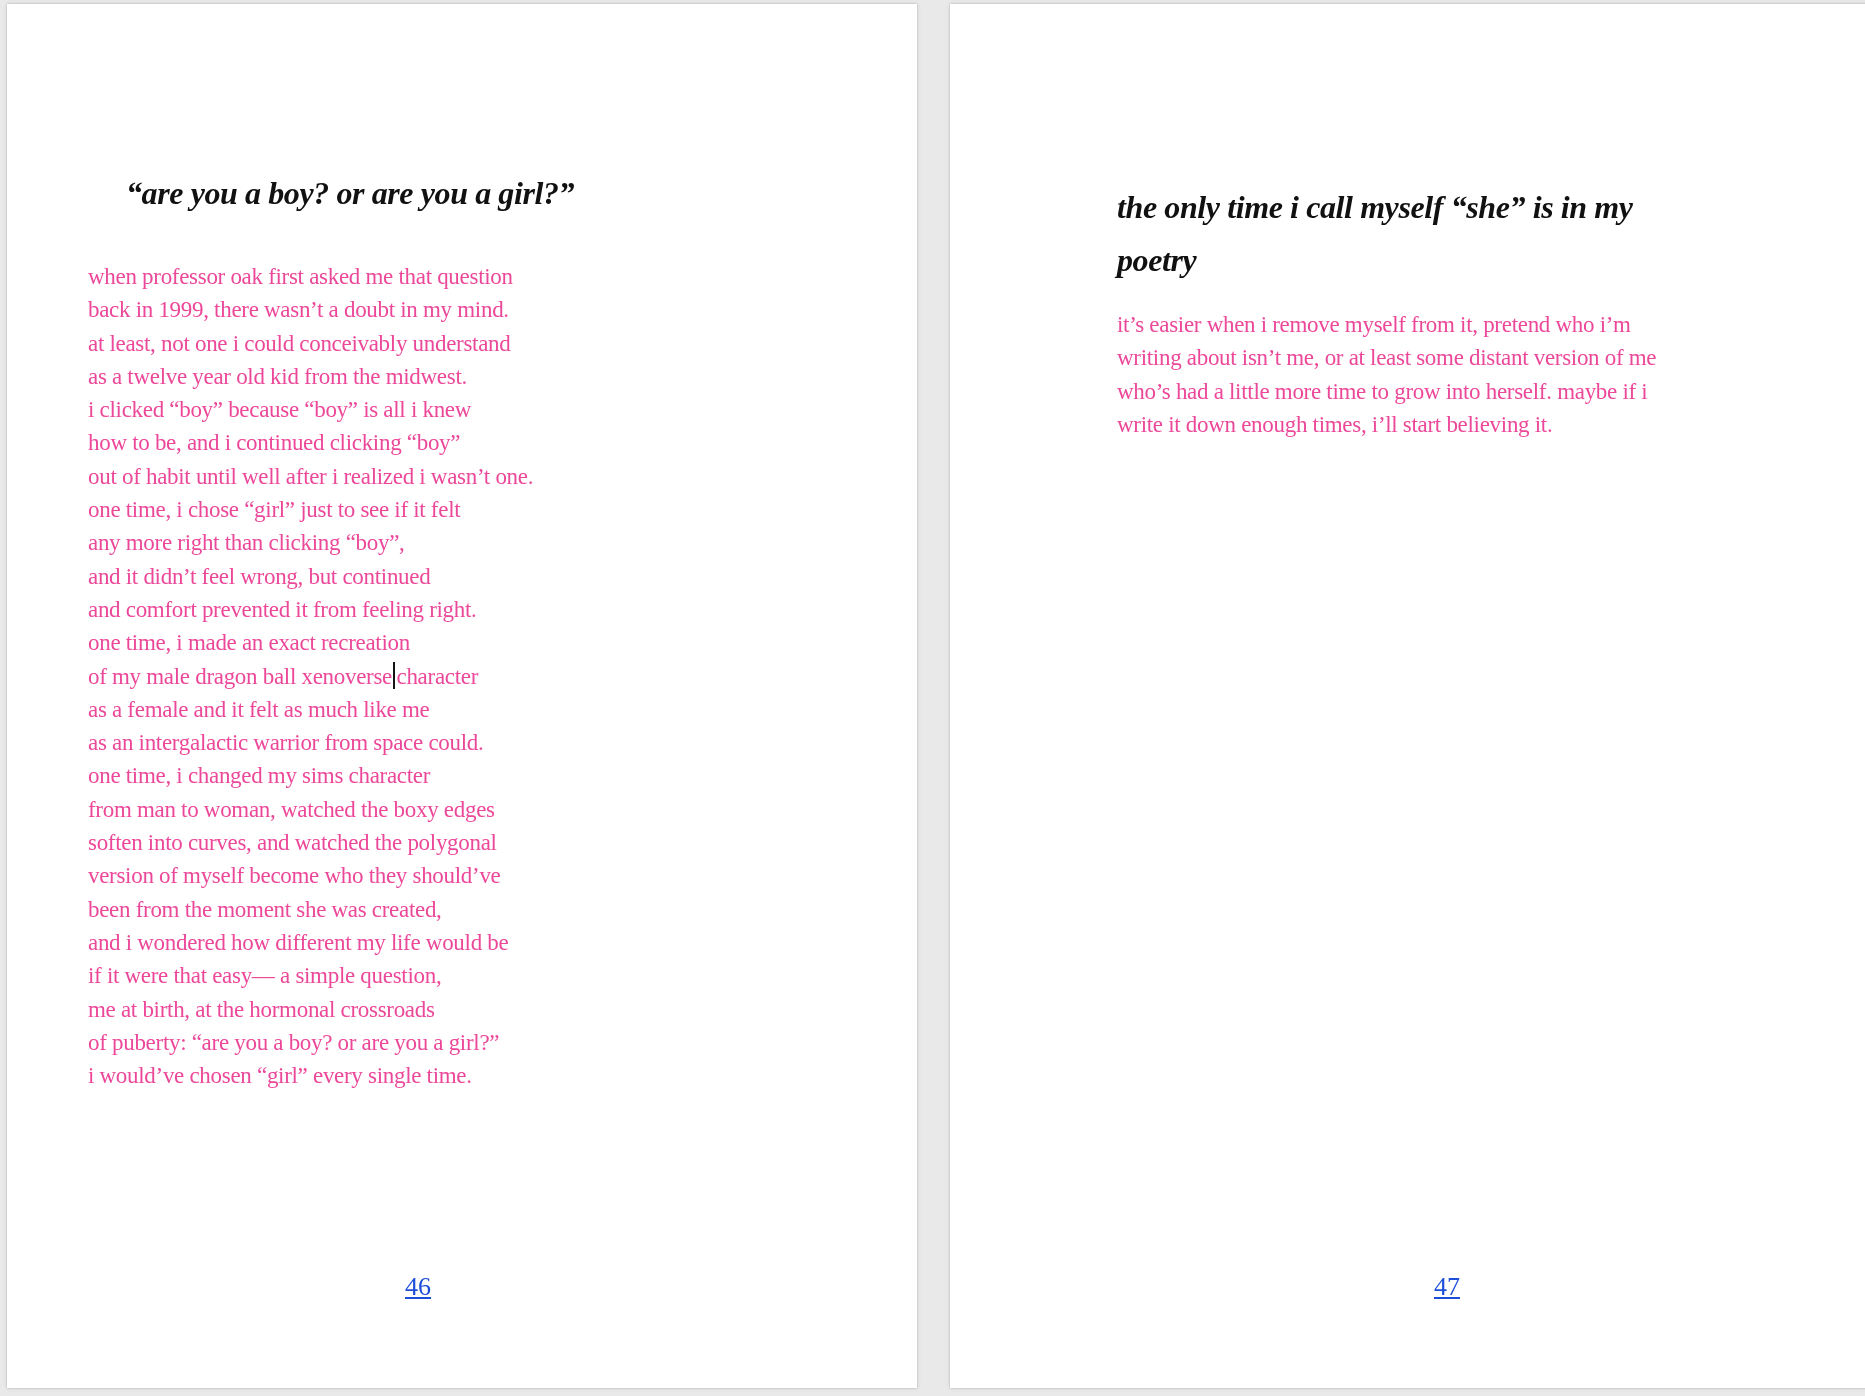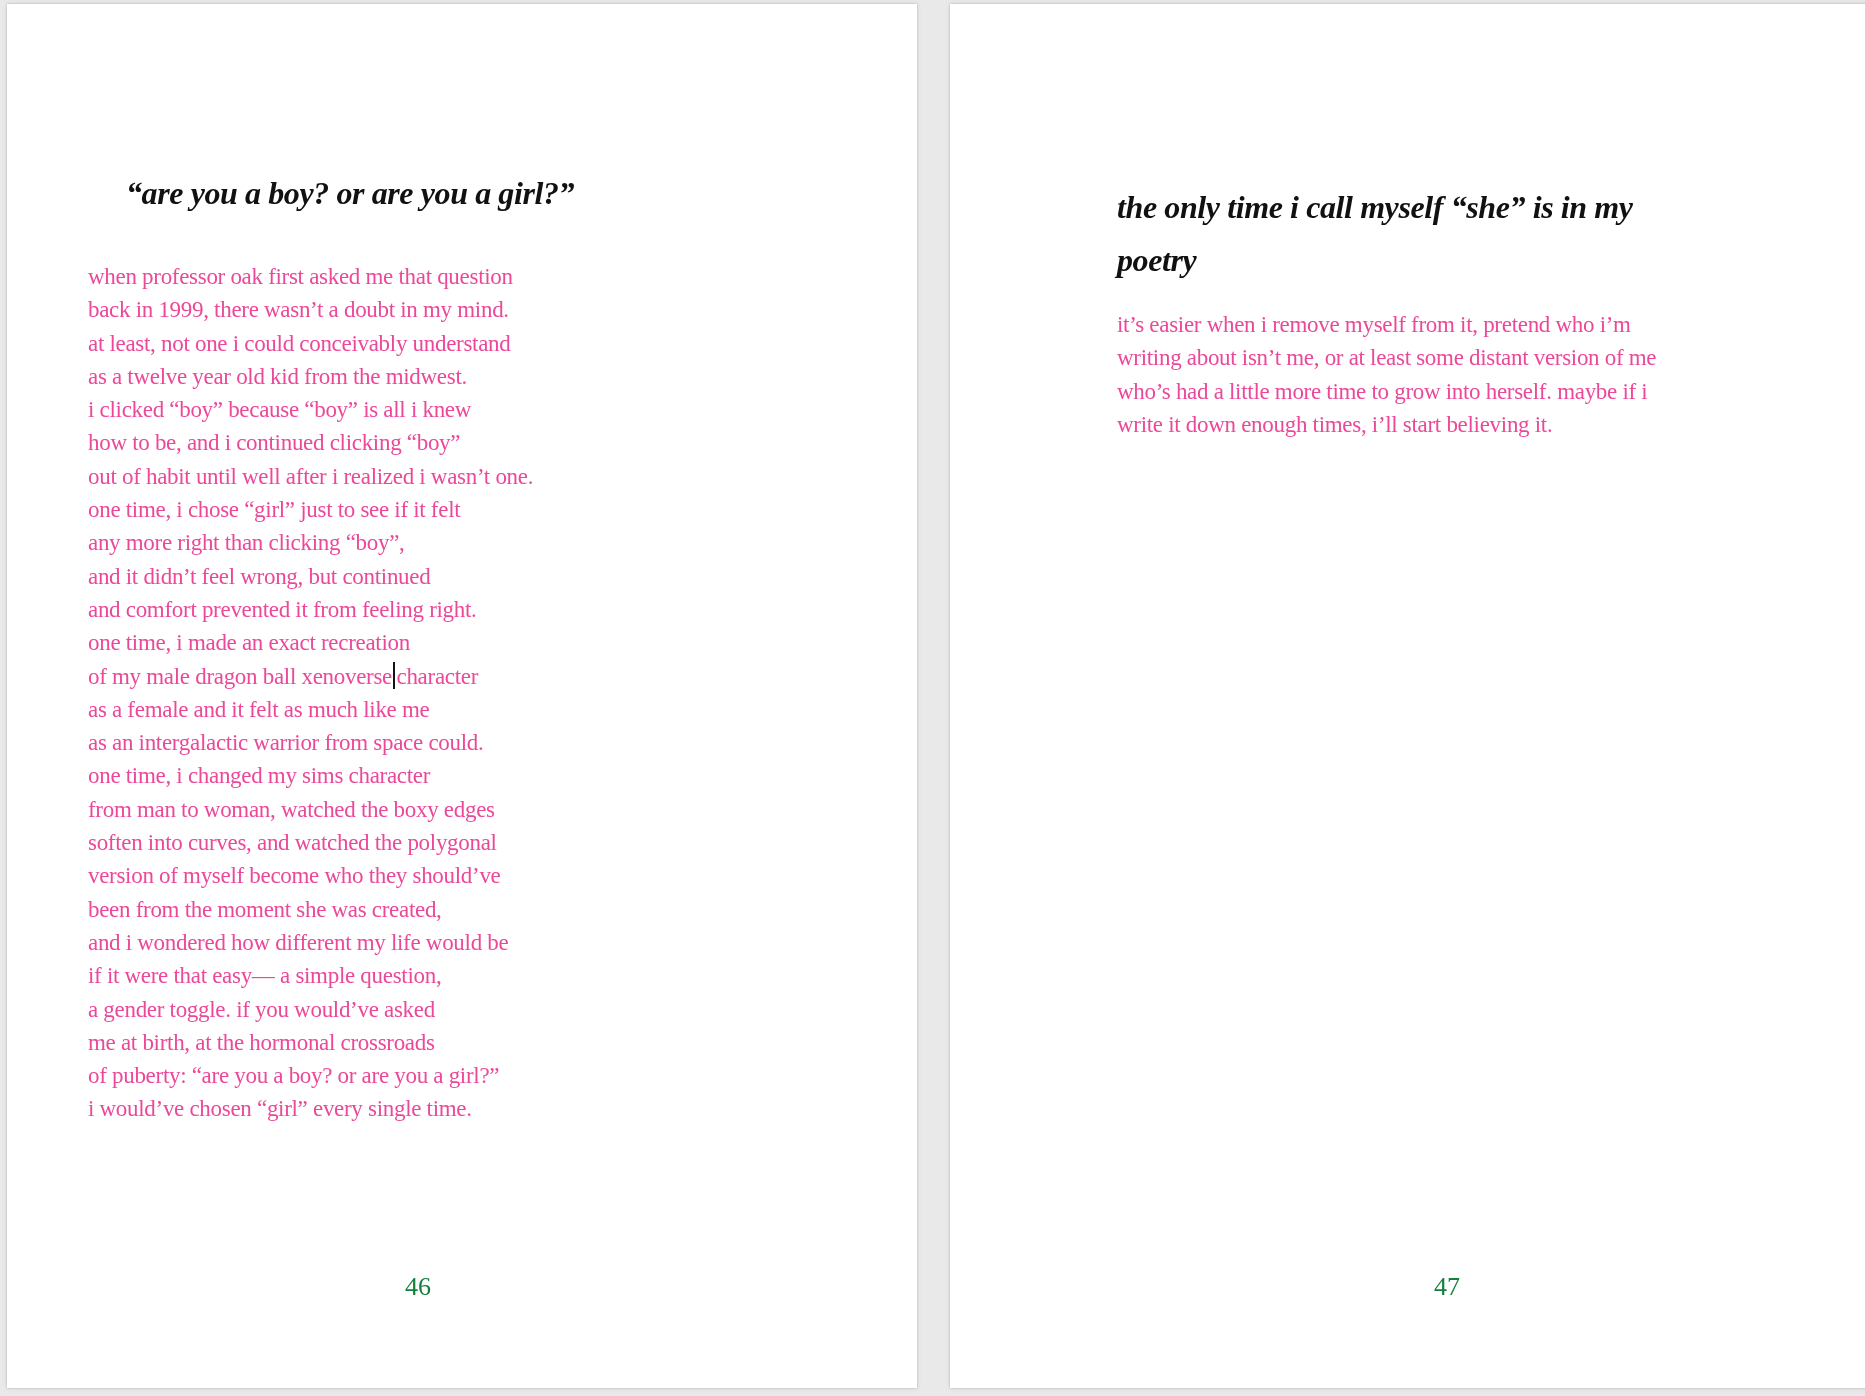--- a/index.html
+++ b/index.html
@@ -55,21 +55,22 @@
     margin: 0 2px 0 1px;
   }
 
   .pageno {
     position: absolute;
     top: 1264px;
     width: 660px;
     text-align: center;
     font-size: 26px;
     line-height: 38px;
-    color: #15803d;
+    color: #1d4ed8;
+    text-decoration: underline;
   }
   .page-left  .pageno { left: 81px; }
   .page-right .pageno { left: 167px; }
 </style>
 </head>
 <body>
 
 <div class="spread">
 
   <div class="page page-left">
@@ -91,21 +92,20 @@
         <div class="line">of my male dragon ball xenoverse<span class="caret"></span>character</div>
         <div class="line">as a female and it felt as much like me</div>
         <div class="line">as an intergalactic warrior from space could.</div>
         <div class="line">one time, i changed my sims character</div>
         <div class="line">from man to woman, watched the boxy edges</div>
         <div class="line">soften into curves, and watched the polygonal</div>
         <div class="line">version of myself become who they should’ve</div>
         <div class="line">been from the moment she was created,</div>
         <div class="line">and i wondered how different my life would be</div>
         <div class="line">if it were that easy— a simple question,</div>
-        <div class="line">a gender toggle. if you would’ve asked</div>
         <div class="line">me at birth, at the hormonal crossroads</div>
         <div class="line">of puberty: “are you a boy? or are you a girl?”</div>
         <div class="line">i would’ve chosen “girl” every single time.</div>
       </div>
 
     <div class="pageno">46</div>
   </div>
 
   <div class="page page-right">
     <h1 class="doc-title">

